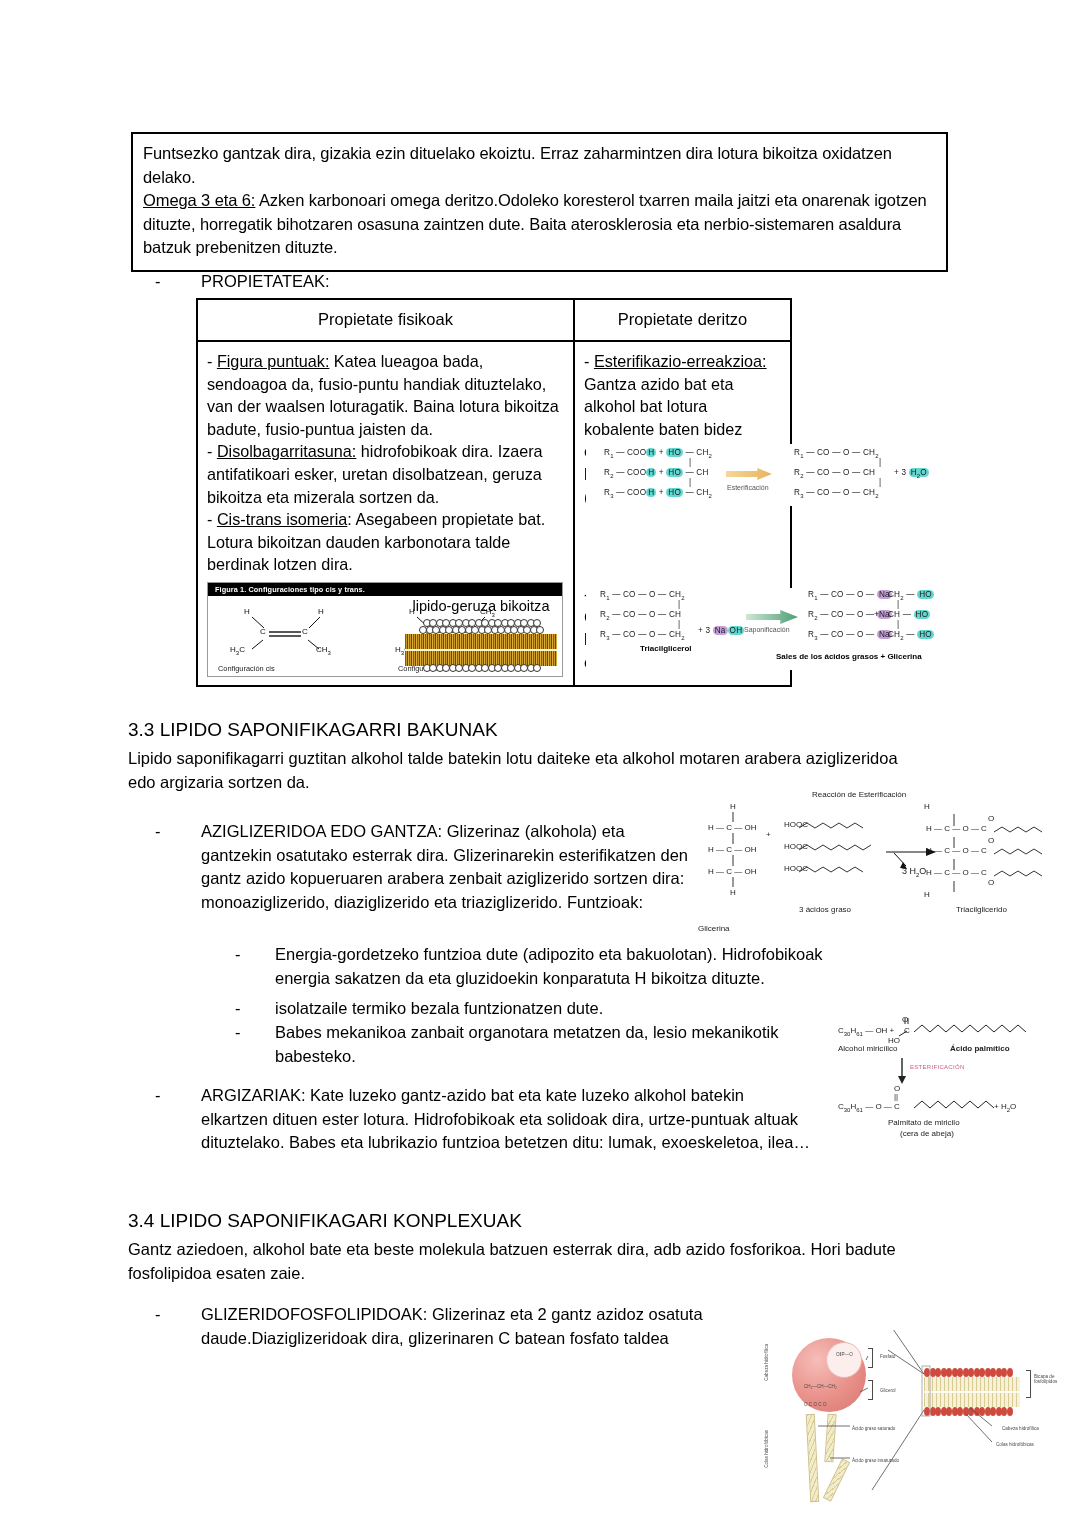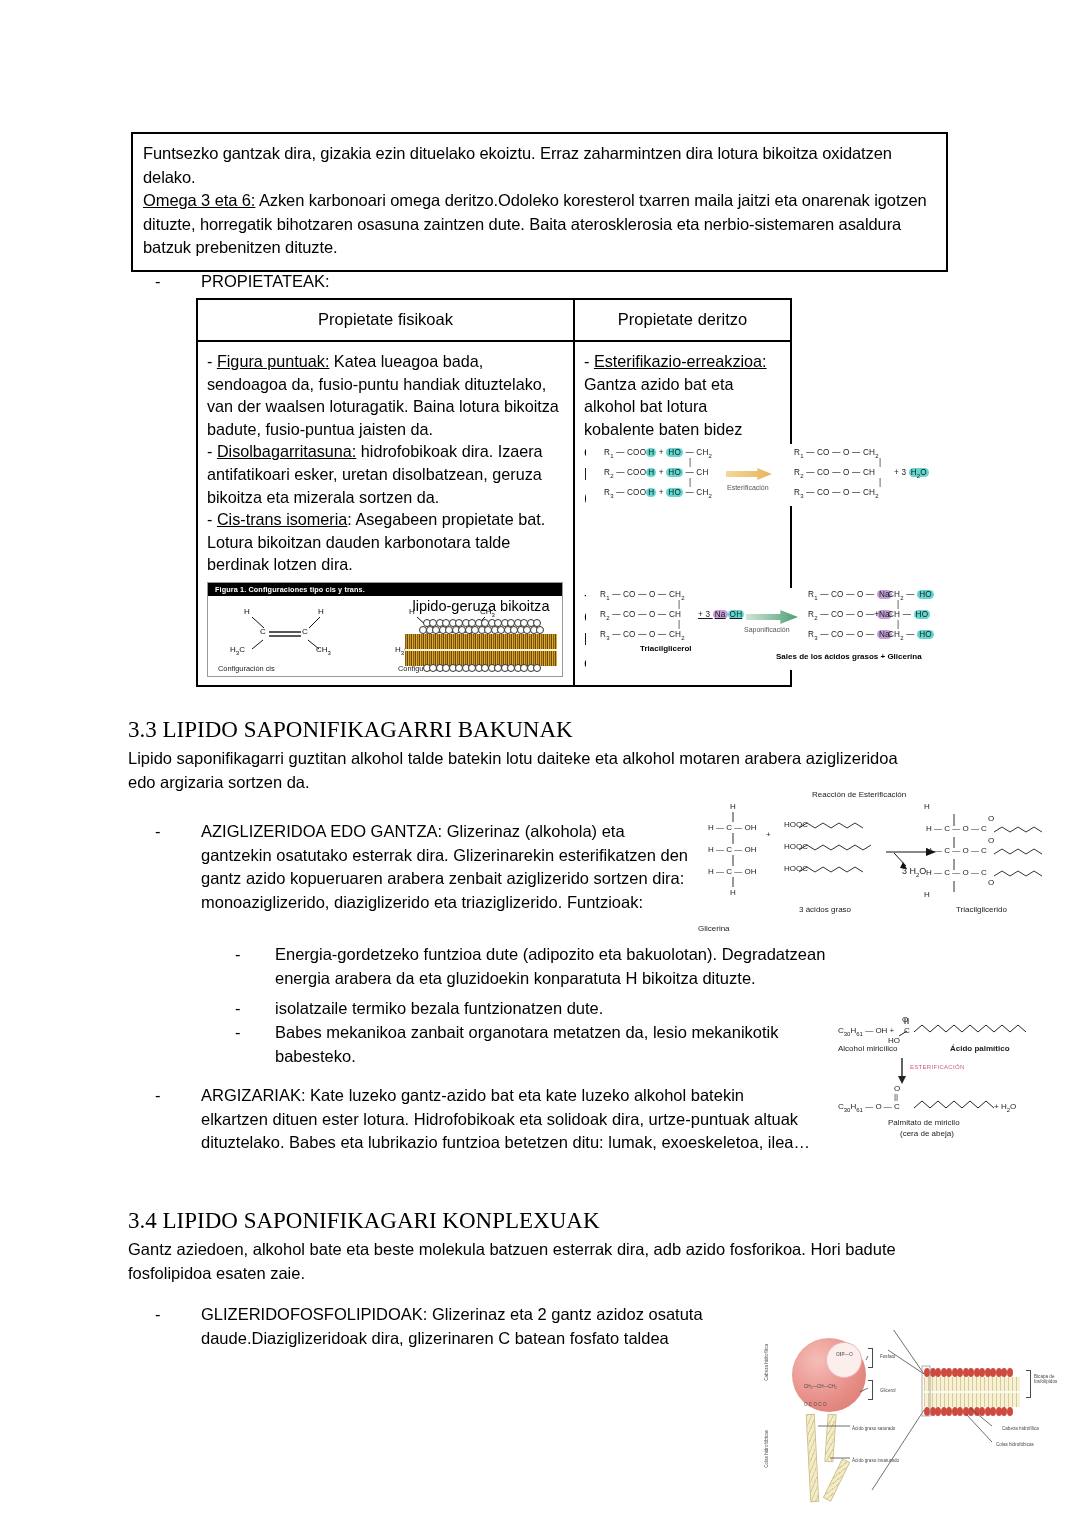--- a/index.html
+++ b/index.html
@@ -194,23 +194,22 @@
     left: 586px;
     top: 588px;
     width: 352px;
     height: 82px;
     background: #fff;
   }
 
   
   .heading {
     position: absolute;
-    font-size: 23px;
+    font-size: 19px;
     line-height: 24px;
-    font-family: Liberation Serif, serif;
   }
   .para {
     position: absolute;
     font-size: 16.5px;
     line-height: 23.5px;
   }
 
   
   .fig-ester {
     position: absolute;
@@ -458,21 +457,21 @@
     <span class="rx" style="left:293px; top:34px;">|</span>
     <span class="rx" style="left:308px; top:24px;">+ 3 <span class="hl-cyan">H<sub>2</sub>O</span></span>
   </div>
 
   <div class="saponif-box">
     <span class="rx" style="left:14px; top:2px;">R<sub>1</sub> — CO — O — CH<sub>2</sub></span>
     <span class="rx" style="left:14px; top:22px;">R<sub>2</sub> — CO — O — CH</span>
     <span class="rx" style="left:14px; top:42px;">R<sub>3</sub> — CO — O — CH<sub>2</sub></span>
     <span class="rx" style="left:92px; top:12px;">|</span>
     <span class="rx" style="left:92px; top:32px;">|</span>
-    <span class="rx" style="left:112px; top:22px;text-decoration:underline;">+ 3 <span class="hl-purple">Na</span><span class="hl-cyan">OH</span></span>
+    <span class="rx" style="left:112px; top:38px;">+ 3 <span class="hl-purple">Na</span><span class="hl-cyan">OH</span></span>
     <div class="arrow-green" style="left:160px; top:22px;"></div>
     <span class="rx-cap" style="left:158px; top:38px;">Saponificación</span>
     <span class="rx" style="left:222px; top:2px;">R<sub>1</sub> — CO — O — <span class="hl-purple">Na</span></span>
     <span class="rx" style="left:222px; top:22px;">R<sub>2</sub> — CO — O — <span class="hl-purple">Na</span></span>
     <span class="rx" style="left:222px; top:42px;">R<sub>3</sub> — CO — O — <span class="hl-purple">Na</span></span>
     <span class="rx" style="left:288px; top:22px;">+</span>
     <span class="rx" style="left:302px; top:2px;">CH<sub>2</sub> — <span class="hl-cyan">HO</span></span>
     <span class="rx" style="left:302px; top:22px;">CH — <span class="hl-cyan">HO</span></span>
     <span class="rx" style="left:302px; top:42px;">CH<sub>2</sub> — <span class="hl-cyan">HO</span></span>
     <span class="rx" style="left:311px; top:12px;">|</span>
@@ -484,21 +483,21 @@
   <div class="heading" style="left:128px; top:718px; width:700px;">3.3 LIPIDO SAPONIFIKAGARRI BAKUNAK</div>
   <div class="para" style="left:128px; top:747px; width:800px;">Lipido saponifikagarri guztitan alkohol talde batekin lotu daiteke eta alkohol motaren arabera aziglizeridoa edo argizaria sortzen da.</div>
 
   <div class="dash-row" style="left:155px; top:820px; width:540px;">
     <span class="dash-mark">-</span>
     <span class="dash-body">AZIGLIZERIDOA EDO GANTZA: Glizerinaz (alkohola) eta gantzekin osatutako esterrak dira. Glizerinarekin esterifikatzen den gantz azido kopueruaren arabera zenbait aziglizerido sortzen dira: monoaziglizerido, diaziglizerido eta triaziglizerido. Funtzioak:</span>
   </div>
 
   <div class="dash-row" style="left:235px; top:943px; width:620px;">
     <span class="dash-mark" style="width:40px; flex:0 0 40px;">-</span>
-    <span class="dash-body">Energia-gordetzeko funtzioa dute (adipozito eta bakuolotan). Degradatzean energia arabera da eta gluzidoekin konparatuta H bikoitza dituzte.</span>
+    <span class="dash-body">Energia-gordetzeko funtzioa dute (adipozito eta bakuolotan). Hidrofobikoak energia sakatzen da eta gluzidoekin konparatuta H bikoitza dituzte.</span>
   </div>
   <div class="dash-row" style="left:235px; top:997px; width:620px;">
     <span class="dash-mark" style="width:40px; flex:0 0 40px;">-</span>
     <span class="dash-body">isolatzaile termiko bezala funtzionatzen dute.</span>
   </div>
   <div class="dash-row" style="left:235px; top:1021px; width:600px;">
     <span class="dash-mark" style="width:40px; flex:0 0 40px;">-</span>
     <span class="dash-body">Babes mekanikoa zanbait organotara metatzen da, lesio mekanikotik babesteko.</span>
   </div>
 

